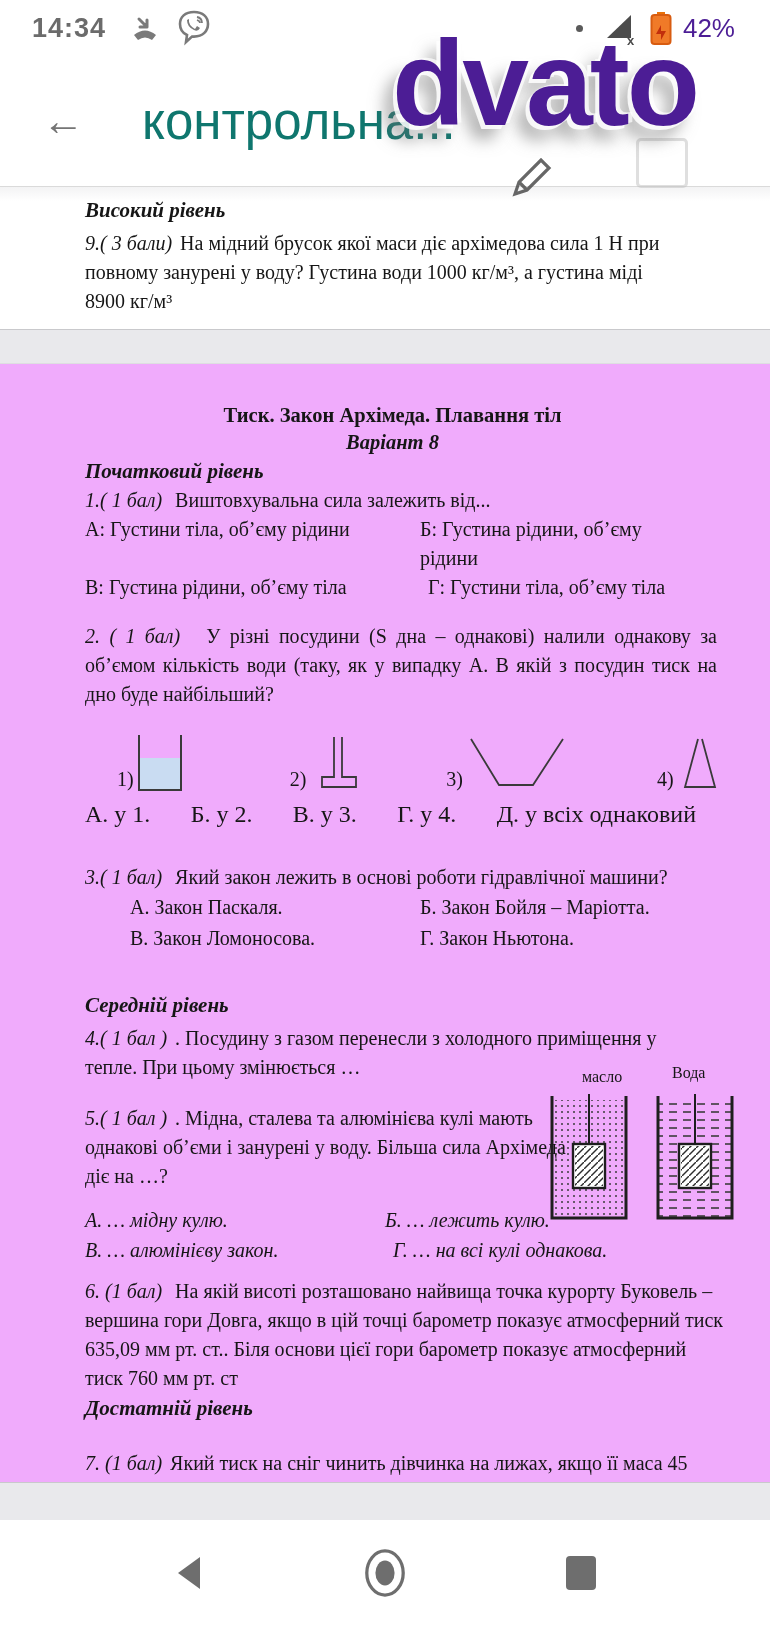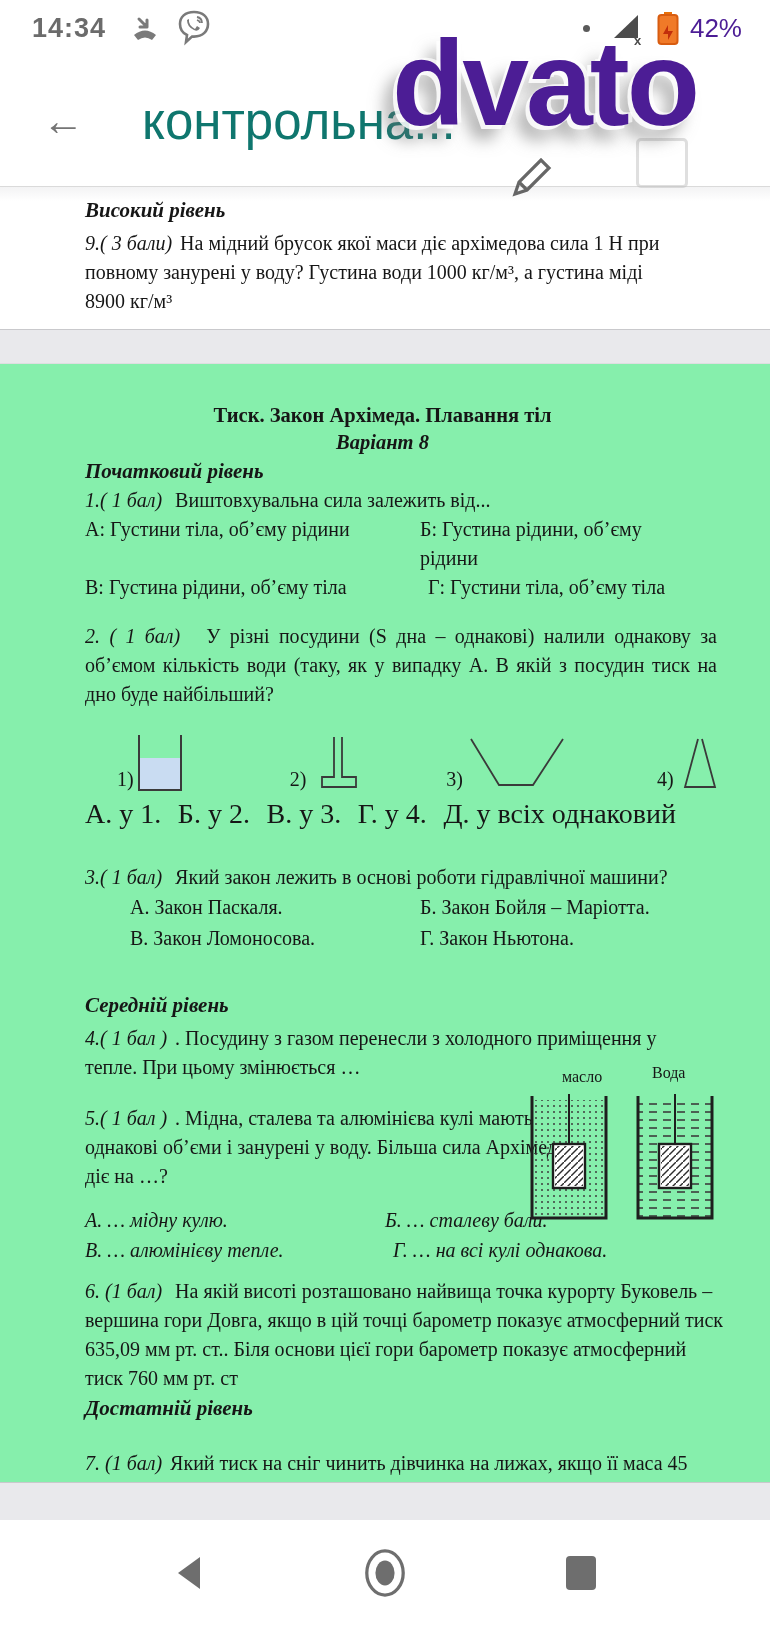--- a/index.html
+++ b/index.html
@@ -1,20 +1,20 @@
 <!DOCTYPE html>
 <html><head>
 <meta charset="utf-8">
 <style>
   html,body{margin:0;padding:0;background:#fff;}
   .screen{position:relative;width:770px;height:1626px;overflow:hidden;background:#fff;
           display:flex;flex-direction:column;font-family:"Liberation Sans",sans-serif;}
 
   
-  .statusbar{height:56px;display:flex;align-items:center;padding:0 28px 0 32px;color:#6b6b6b;}
+  .statusbar{height:56px;display:flex;align-items:center;padding:0 35px 0 32px;color:#6b6b6b;}
   .sb-time{font-size:27px;font-weight:600;letter-spacing:1px;}
   .sb-left-icons{display:flex;align-items:center;gap:14px;margin-left:22px;}
   .sb-right{margin-left:auto;display:flex;align-items:center;gap:10px;}
   .sb-dot{width:7px;height:7px;border-radius:50%;background:#5a5a5a;margin-right:10px;}
   .sb-batt-text{font-size:26px;color:#4c1d95;}
 
   
   .appbar{height:130px;display:flex;align-items:center;padding-left:42px;position:relative;background:#fff;}
   .back-arrow{font-size:42px;color:#757575;line-height:1;cursor:pointer;}
   .appbar-title{margin-left:58px;font-size:51px;color:#0f766e;white-space:nowrap;}
@@ -32,42 +32,42 @@
   .page1{height:134px;border-top:1px solid #dadada;background:linear-gradient(#f3f3f4,#ffffff 14px);
          padding:8px 88px 0 85px;}
   .level{font-weight:bold;font-style:italic;font-size:21px;line-height:30px;}
   .q{font-size:20px;line-height:29px;margin:4px 0 0;}
   .qlabel{font-style:italic;margin-right:8px;}
   .gap-wide{margin-right:26px;}
 
   .band{height:33px;background:#e9e9ec;border-top:1px solid #c9c9cc;border-bottom:1px solid #dedee1;}
   .band2{height:37px;background:#e9e9ec;border-top:1px solid #c9c9cc;}
 
-  .page2{flex:1;padding:38px 90px 0 85px;overflow:hidden;position:relative;background:#86efac;}
+  .page2{flex:1;padding:38px 70px 0 85px;overflow:hidden;position:relative;background:#f0abfc;}
   .center{text-align:center;}
   .doc-title{font-weight:bold;font-size:20.5px;line-height:27px;}
   .variant{font-weight:bold;font-style:italic;font-size:20.5px;line-height:27px;}
 
   .grid2{display:grid;grid-template-columns:335px 1fr;font-size:20px;line-height:29px;}
   .grid2 .c2{padding-left:0;}
   .q3grid{display:grid;grid-template-columns:290px 1fr;font-size:20px;line-height:31px;padding-left:45px;}
   .q5grid{display:grid;grid-template-columns:300px 1fr;font-size:20px;line-height:30px;margin-top:14px;font-style:italic;}
 
   .justify{text-align:justify;}
   .w-q2{margin-top:20px;width:632px;}
   .w-q6{margin-top:12px;width:640px;}
   .w-q7{margin-top:26px;width:612px;}
 
   
   .fig-row{display:flex;align-items:flex-end;margin:16px 0 2px 14px;height:66px;}
   .fig-item{display:flex;align-items:flex-end;font-size:20px;}
   .fig-item .flabel{margin-right:4px;}
   .beaker{position:relative;width:40px;height:54px;border-left:2px solid #3a3a3a;border-right:2px solid #3a3a3a;border-bottom:2px solid #3a3a3a;}
   .beaker .water{position:absolute;left:0;right:0;bottom:0;height:31px;background:#c9dcf2;}
-  .answers-row{display:flex;justify-content:space-between;font-size:28px;line-height:30px;margin-top:8px;padding-right:4px;}
+  .answers-row{display:flex;justify-content:space-between;font-size:24px;line-height:30px;margin-top:8px;padding-right:4px;}
 
   
   .q5wrap{position:relative;margin-top:22px;}
   .q5text{width:500px;}
   .q5fig{position:absolute;right:-42px;top:-36px;width:200px;height:158px;}
   .q5fig .fl-left{position:absolute;left:40px;top:0;}
   .q5fig .fl-right{position:absolute;left:130px;top:-4px;}
 
   
   .navbar{height:106px;background:#fff;display:flex;align-items:center;justify-content:center;gap:150px;}
@@ -212,22 +212,22 @@
 
           <rect x="116" y="8" width="74" height="118" fill="url(#dash)"></rect>
           <path d="M116,4 L116,126 L190,126 L190,4" fill="none" stroke="#1e1e1e" stroke-width="3"></path>
           <line x1="153" y1="2" x2="153" y2="52" stroke="#1e1e1e" stroke-width="2"></line>
           <rect x="137" y="52" width="32" height="44" fill="#fff" stroke="#1e1e1e" stroke-width="2.4"></rect>
           <rect x="139" y="54" width="28" height="40" fill="url(#hatch)"></rect>
         </svg>
       </div>
       <div class="q5grid">
         <span>А. … мідну кулю.</span>
-        <span>Б. … сталеву бали.</span>
-        <span>В. … алюмінієву тепле.</span>
+        <span>Б. … лежить кулю.</span>
+        <span>В. … алюмінієву закон.</span>
         <span style="padding-left:8px">Г. … на всі кулі однакова.</span>
       </div>
     </div>
 
     <p class="q w-q6"><span class="qlabel">6. (1 бал)</span> <span>На якій висоті розташовано найвища точка курорту Буковель – вершина гори Довга, якщо в цій точці барометр показує атмосферний тиск 635,09 мм рт. ст.. Біля основи цієї гори барометр показує атмосферний тиск 760 мм рт. ст</span></p>
 
     <div class="level">Достатній  рівень</div>
 
     <p class="q w-q7"><span class="qlabel">7. (1 бал)</span><span>Який тиск на сніг чинить дівчинка на лижах, якщо її маса 45 кг, а площа двох лиж 15 дм²?</span></p>
 

